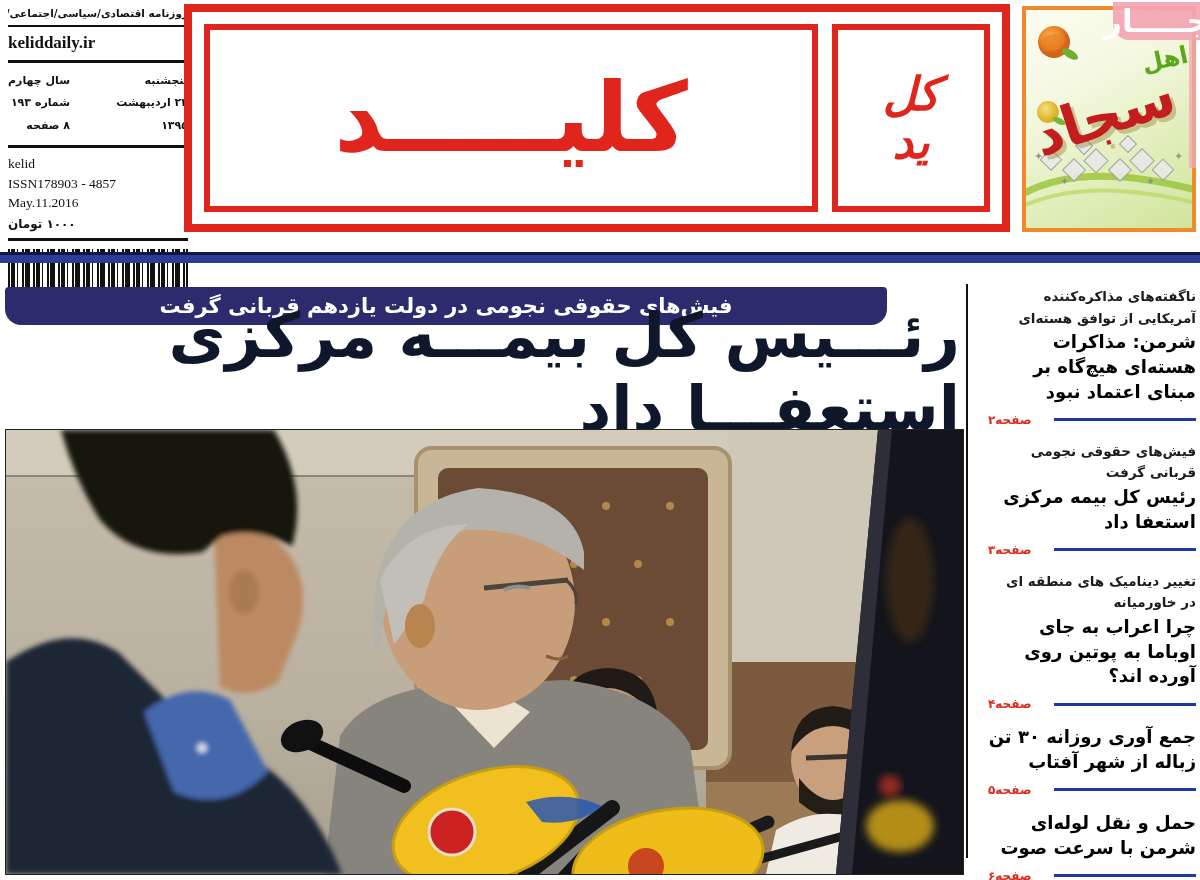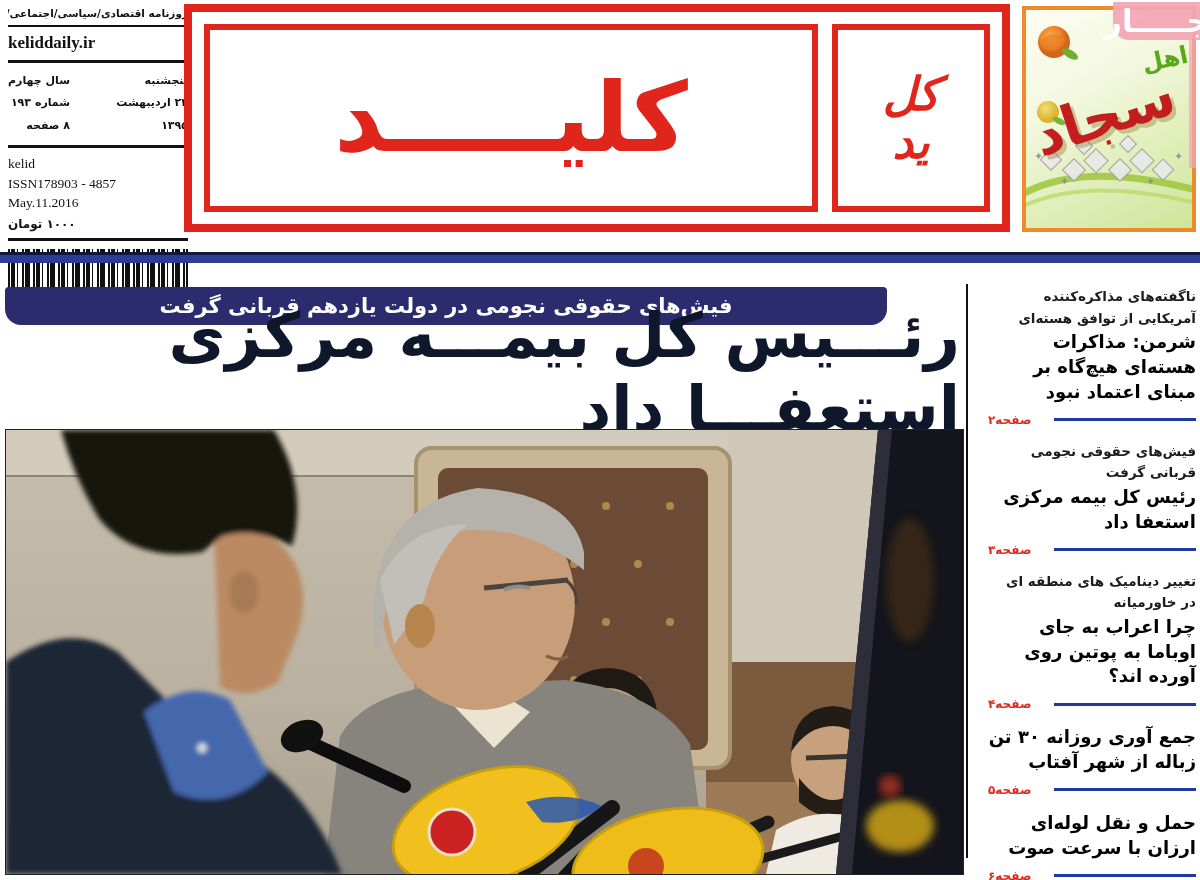--- a/index.html
+++ b/index.html
@@ -301,21 +301,21 @@
 
       <div class="n-title">جمع آوری روزانه ۳۰ تن زباله از شهر آفتاب</div>
       <div class="pagerow">
         <div class="pageline"></div>
         <div class="pagelabel"><span>صفحه</span><span>۵</span></div>
       </div>
     </div>
 
     <div class="news-item">
 
-      <div class="n-title">حمل و نقل لوله‌ای ارزان با سرعت صوت</div>
+      <div class="n-title">حمل و نقل لوله‌ای شرمن با سرعت صوت</div>
       <div class="pagerow">
         <div class="pageline"></div>
         <div class="pagelabel"><span>صفحه</span><span>۶</span></div>
       </div>
     </div>
 
   </div>
 </div>
 
 </body></html>

